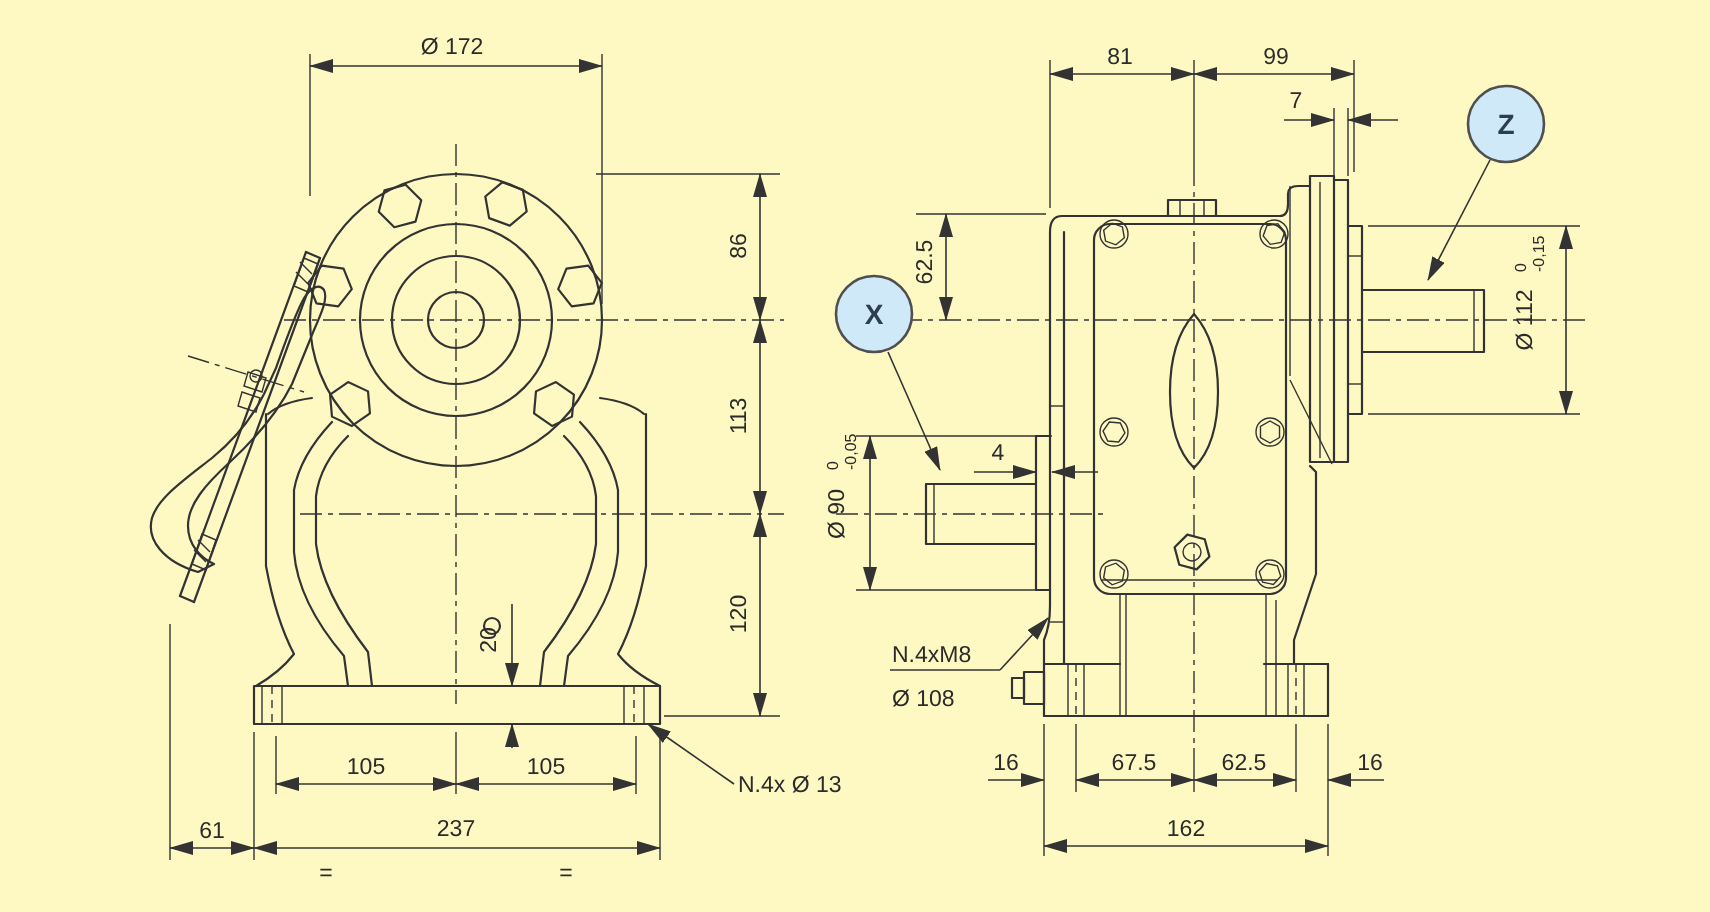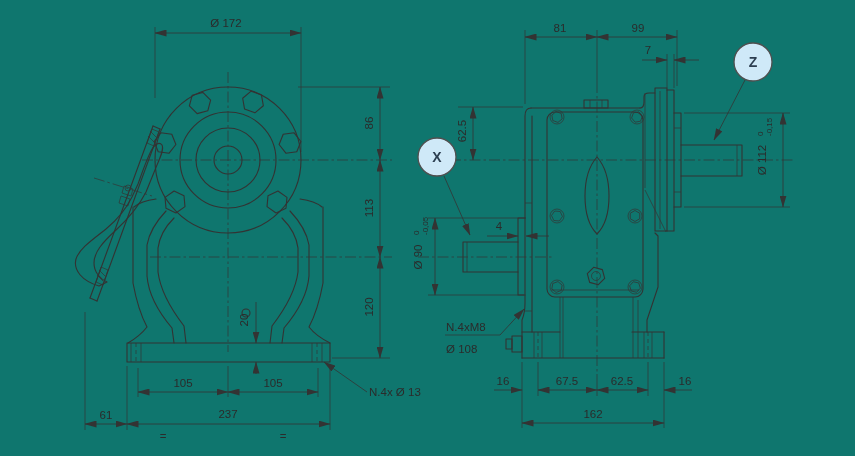--- a/index.html
+++ b/index.html
@@ -1,16 +1,16 @@
 <!DOCTYPE html>
 <html><head>
 <meta charset="utf-8">
 <style>
   html,body{margin:0;padding:0;background:#ffffff;}
-  .stage{position:relative;width:855px;height:456px;background:#0f766e;overflow:hidden;
+  .stage{position:relative;width:855px;height:456px;background:#fef9c3;overflow:hidden;
          font-family:"Liberation Sans",sans-serif;}
   svg{display:block}
   .ln{fill:none;stroke:#333333;stroke-width:1.1;stroke-linecap:round;stroke-linejoin:round;}
   .th{fill:none;stroke:#333333;stroke-width:0.7;stroke-linecap:butt;}
   .cl{fill:none;stroke:#333333;stroke-width:0.7;stroke-dasharray:11 3 2.5 3;}
   .dsh{fill:none;stroke:#333333;stroke-width:0.7;stroke-dasharray:4 3;}
   .dim{fill:none;stroke:#333333;stroke-width:0.8;}
   text.dt{font:11.5px "Liberation Sans",sans-serif;fill:#2b2b2b;}
   text.ds{font:8px "Liberation Sans",sans-serif;fill:#2b2b2b;}
   text.mk{font:700 14px "Liberation Sans",sans-serif;fill:#2c3e50;}

